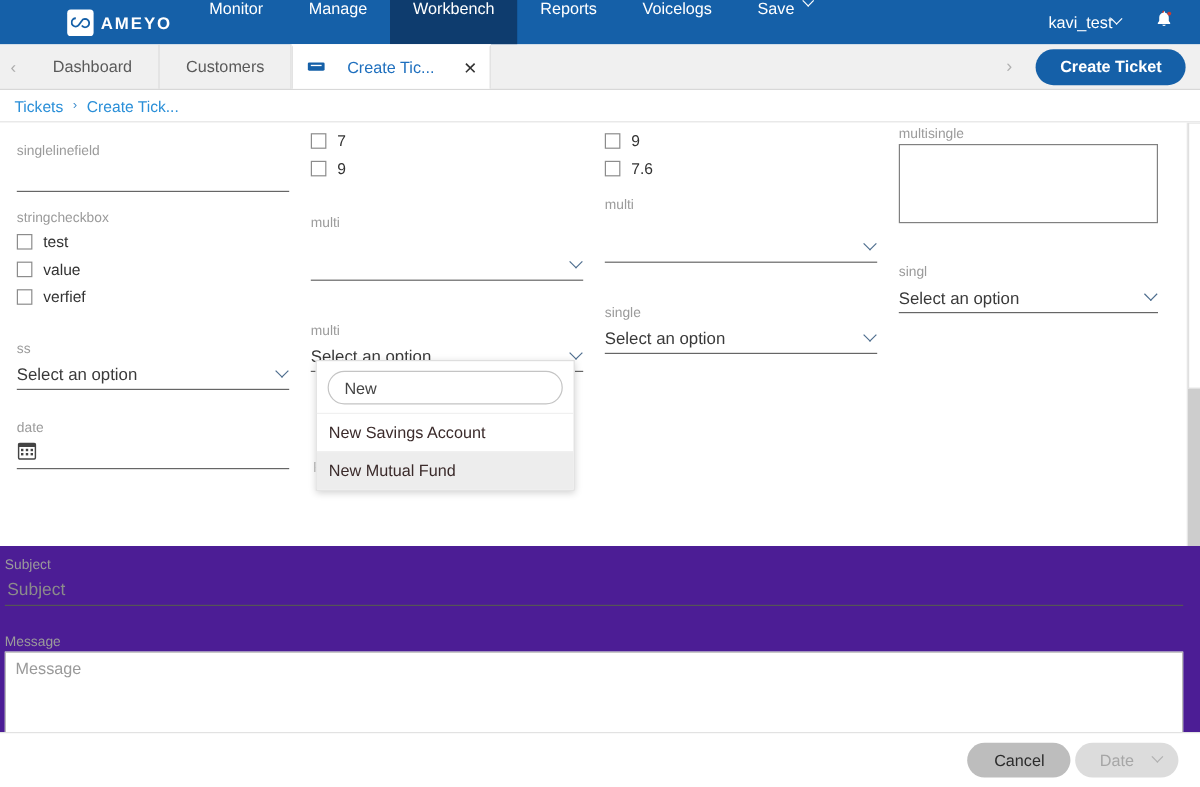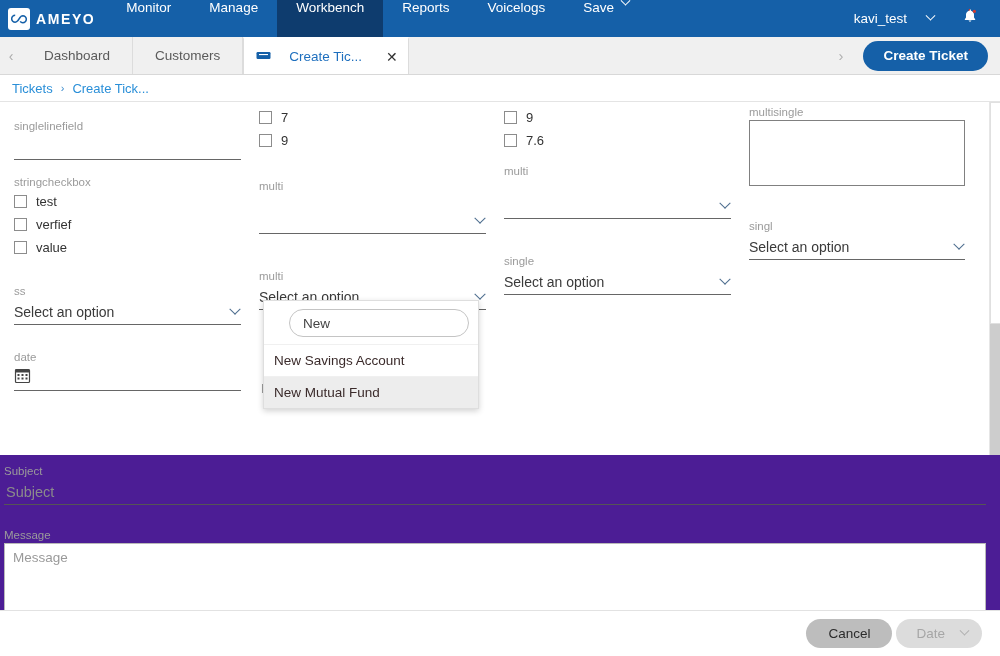--- a/index.html
+++ b/index.html
@@ -16,20 +16,21 @@
     height: 37px;
     background: #1560a8;
     display: flex;
     align-items: stretch;
     position: relative;
   }
   .logo-wrap {
     display: flex; align-items: center;
     padding: 0 12px 0 8px;
     gap: 6px;
+    margin-left: 48px;
   }
   .logo-mark {
     width: 22px; height: 22px;
     background: #ffffff;
     border-radius: 3px;
     display: flex; align-items: center; justify-content: center;
   }
   .logo-text {
     color: #ffffff;
     font-size: 14px;
@@ -43,21 +44,21 @@
     font-size: 13.5px;
     cursor: pointer;
     white-space: nowrap;
   }
   .nav-item.active { background: #0e3c6e; }
   .nav-right {
     margin-left: auto;
     display: flex; align-items: stretch;
   }
   .nav-user {
-    display: flex; align-items: center; gap: 20px;
+    display: flex; align-items: center; gap: 0;
     padding: 4px 18px;
     color: #ffffff; font-size: 13.5px;
     cursor: pointer;
   }
   .bell-wrap {
     display: flex; align-items: center; justify-content: center;
     padding: 0 22px 0 10px;
     cursor: pointer;
   }
   .chev-nav {
@@ -238,21 +239,21 @@
   
   .dd-overlay {
     position: absolute;
     left: 0; top: 0;
     width: 216px;
     background: #ffffff;
     border: 1px solid #dedede;
     box-shadow: 0 2px 6px rgba(0,0,0,0.18);
     z-index: 50;
   }
-  .dd-search-wrap { padding: 8px 9px 7px 9px; margin-left: 16px; }
+  .dd-search-wrap { padding: 8px 9px 7px 9px; }
   .dd-search {
     width: 100%;
     height: 28px;
     border: 1px solid #c4c4c4;
     border-radius: 14px;
     padding: 0 13px;
     font-size: 13.5px;
     color: #444;
     font-family: "Liberation Sans", sans-serif;
     outline: none;
@@ -471,25 +472,25 @@
 
       <div class="spacer-sm"></div>
       <div class="field">
         <span class="flabel">stringcheckbox</span>
         <div class="cb-row">
           <span class="cb"></span>
           <span class="cb-label">test</span>
         </div>
         <div class="cb-row">
           <span class="cb"></span>
-          <span class="cb-label">verfief</span>
+          <span class="cb-label">value</span>
         </div>
         <div class="cb-row">
           <span class="cb"></span>
-          <span class="cb-label">value</span>
+          <span class="cb-label">verfief</span>
         </div>
       </div>
 
       <div class="spacer-md"></div>
       <div class="field">
         <span class="flabel">ss</span>
         <div class="select-line">
           <span class="select-val placeholder">Select an option</span>
           <span class="chev"></span>
         </div>

